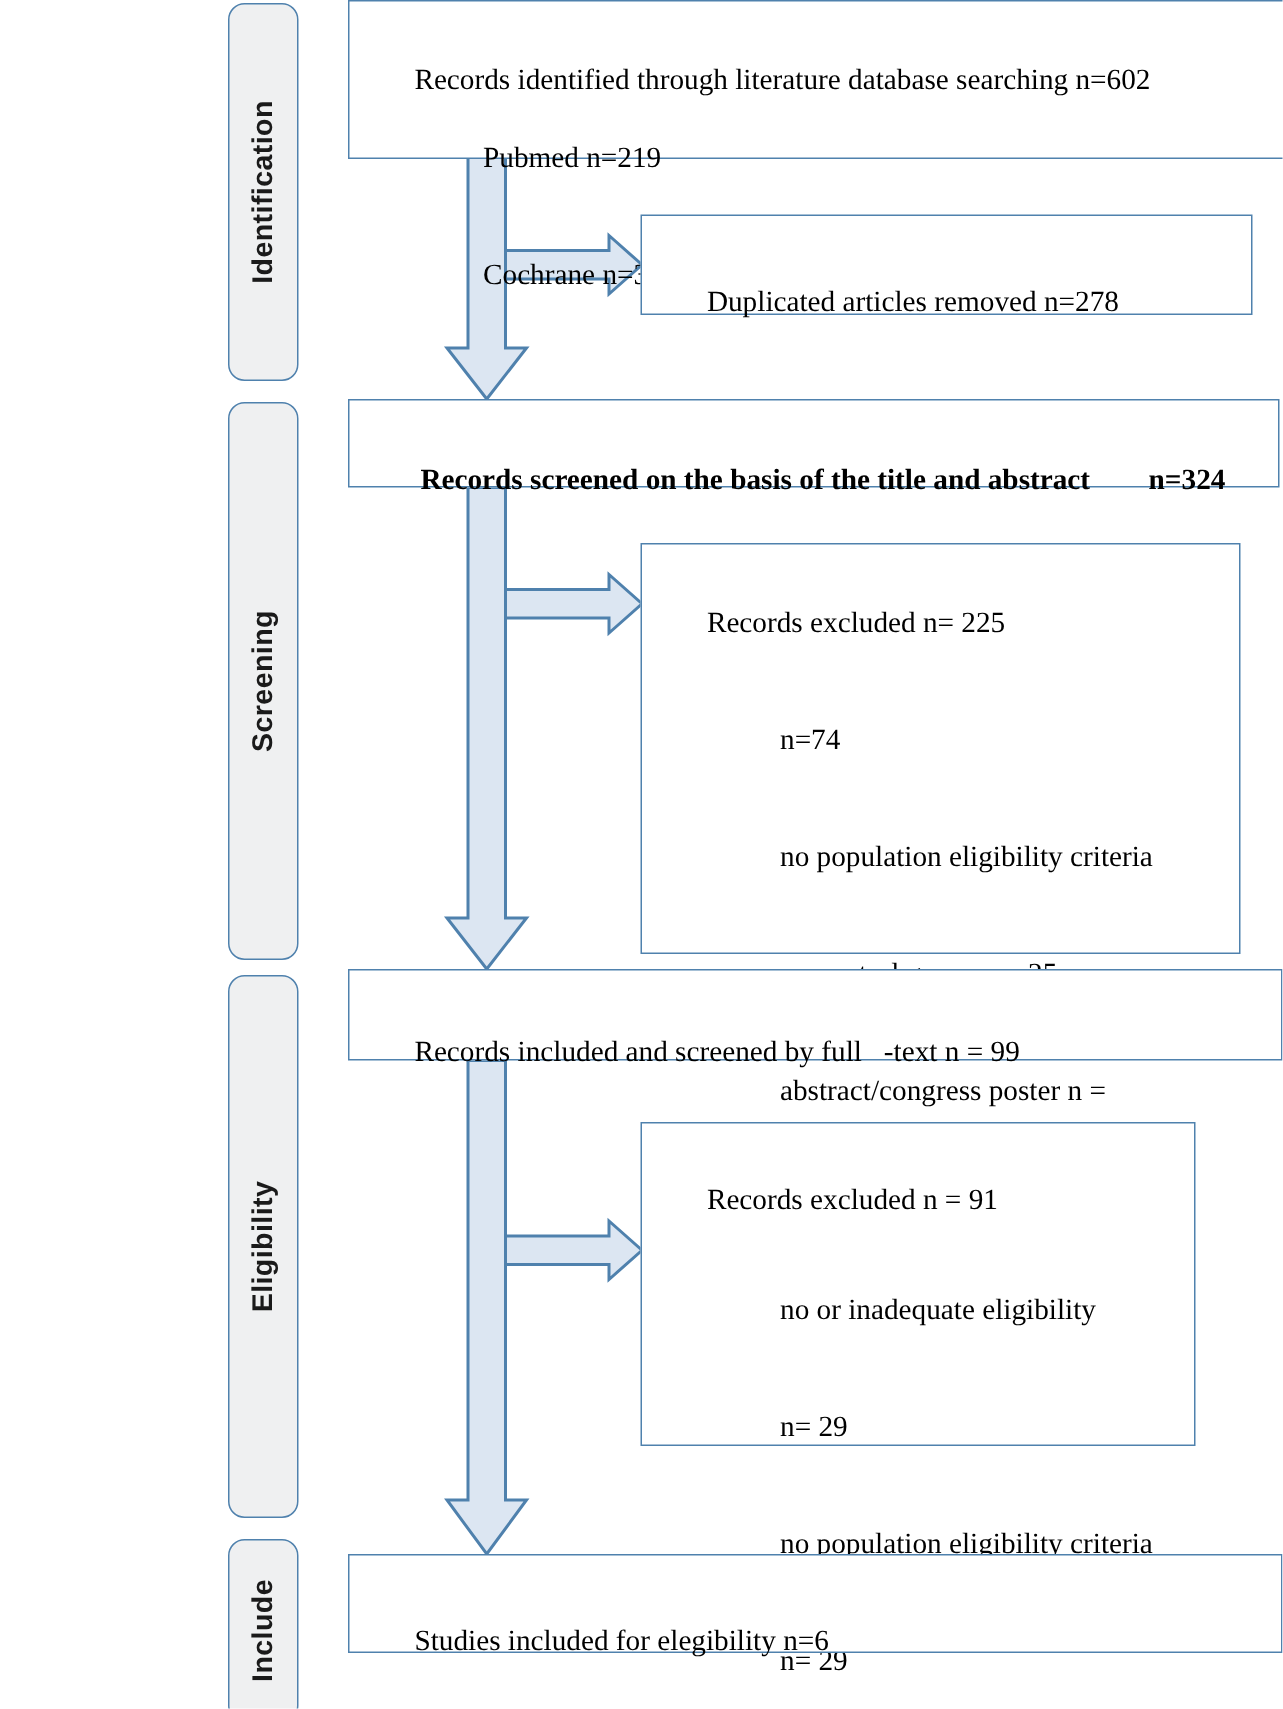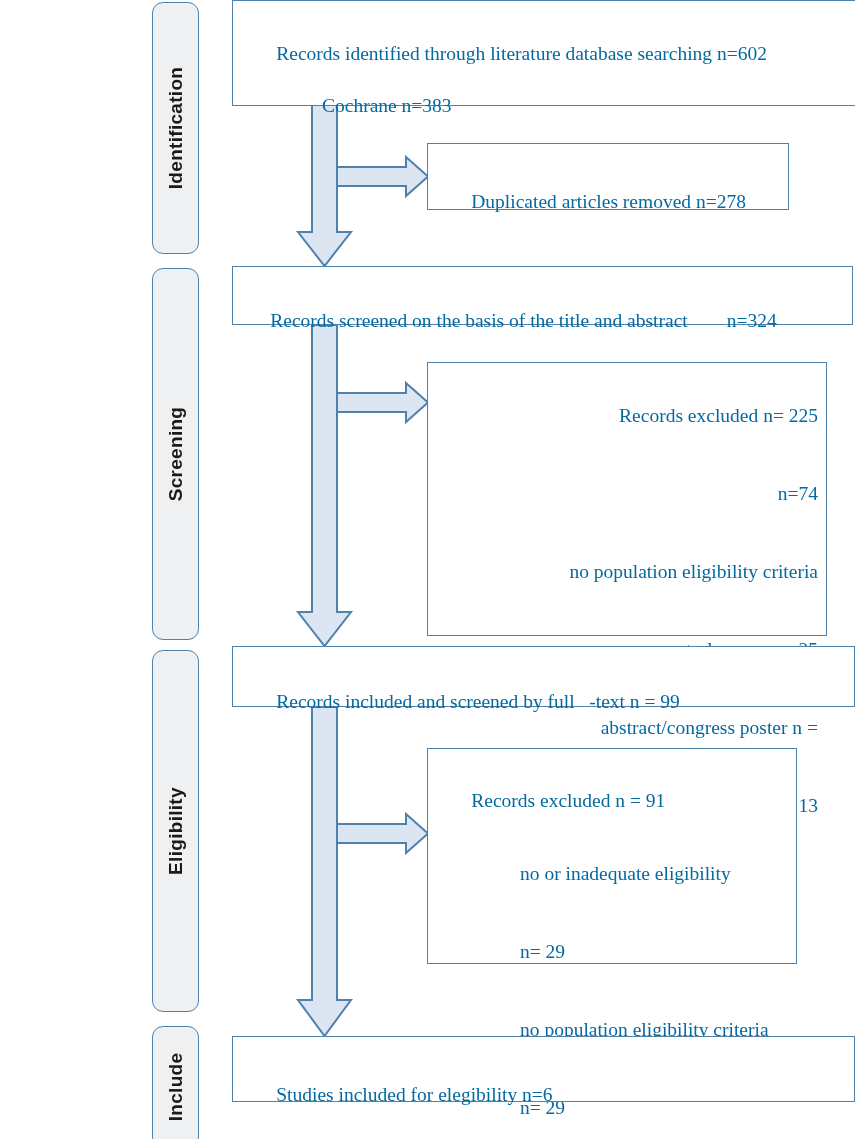--- a/index.html
+++ b/index.html
@@ -34,21 +34,21 @@
   .flow-box{
     position:absolute;
     background:#ffffff;
     border:1.9px solid #4f81ad;
     box-sizing:border-box;
   }
   .box-text{
     position:absolute;
     font-size:19.5px;
     line-height:26px;
-    color:#0369a1;
+    color:#000000;
     white-space:pre-wrap;
   }
   .indent{display:block;padding-left:75px;}
   .indent2{display:block;padding-left:78px;}
 
   
   #wires{position:absolute;left:0;top:0;width:855px;height:1139px;}
 </style>
 </head>
 <body>
@@ -82,37 +82,38 @@
     <span class="phase-label">Eligibility</span>
   </div>
 
   <div class="phase-tab" style="left:152px;top:1026px;width:47px;height:122px;">
     <span class="phase-label">Include</span>
   </div>
 
   <div class="flow-box" style="left:232px;top:0px;width:625px;height:106px;">
     <div class="box-text" style="left:14px;top:14px;right:10px;">
       <span>Records identified through literature database searching n=602</span>
+      <span class="indent">Pubmed n=219</span>
       <span class="indent">Cochrane n=383</span>
     </div>
   </div>
 
-  <div class="flow-box" style="left:427px;top:143px;width:362px;height:67px;">
+  <div class="flow-box" style="left:427px;top:143px;width:408px;height:67px;">
     <div class="box-text" style="left:14px;top:19px;right:8px;">
       <span>Duplicated articles removed n=278</span>
     </div>
   </div>
 
   <div class="flow-box" style="left:232px;top:266px;width:621px;height:59px;">
-    <div class="box-text" style="left:8px;top:15px;right:8px;">
+    <div class="box-text" style="left:18px;top:15px;right:8px;font-weight:bold;">
       <span>Records screened on the basis of the title and abstract        n=324</span>
     </div>
   </div>
 
-  <div class="flow-box" style="left:427px;top:362px;width:400px;height:274px;text-align:right;">
+  <div class="flow-box" style="left:427px;top:362px;width:400px;height:274px;">
     <div class="box-text" style="left:14px;top:14px;right:8px;">
       <span>Records excluded n= 225</span>
     </div>
     <div class="box-text" style="left:14px;top:66px;right:8px;">
       <span class="indent2">n=74</span>
       <span class="indent2">no population eligibility criteria</span>
       <span class="indent2">no control group n = 25</span>
       <span class="indent2">abstract/congress poster n =</span>
       <span class="indent2">13</span>
     </div>

